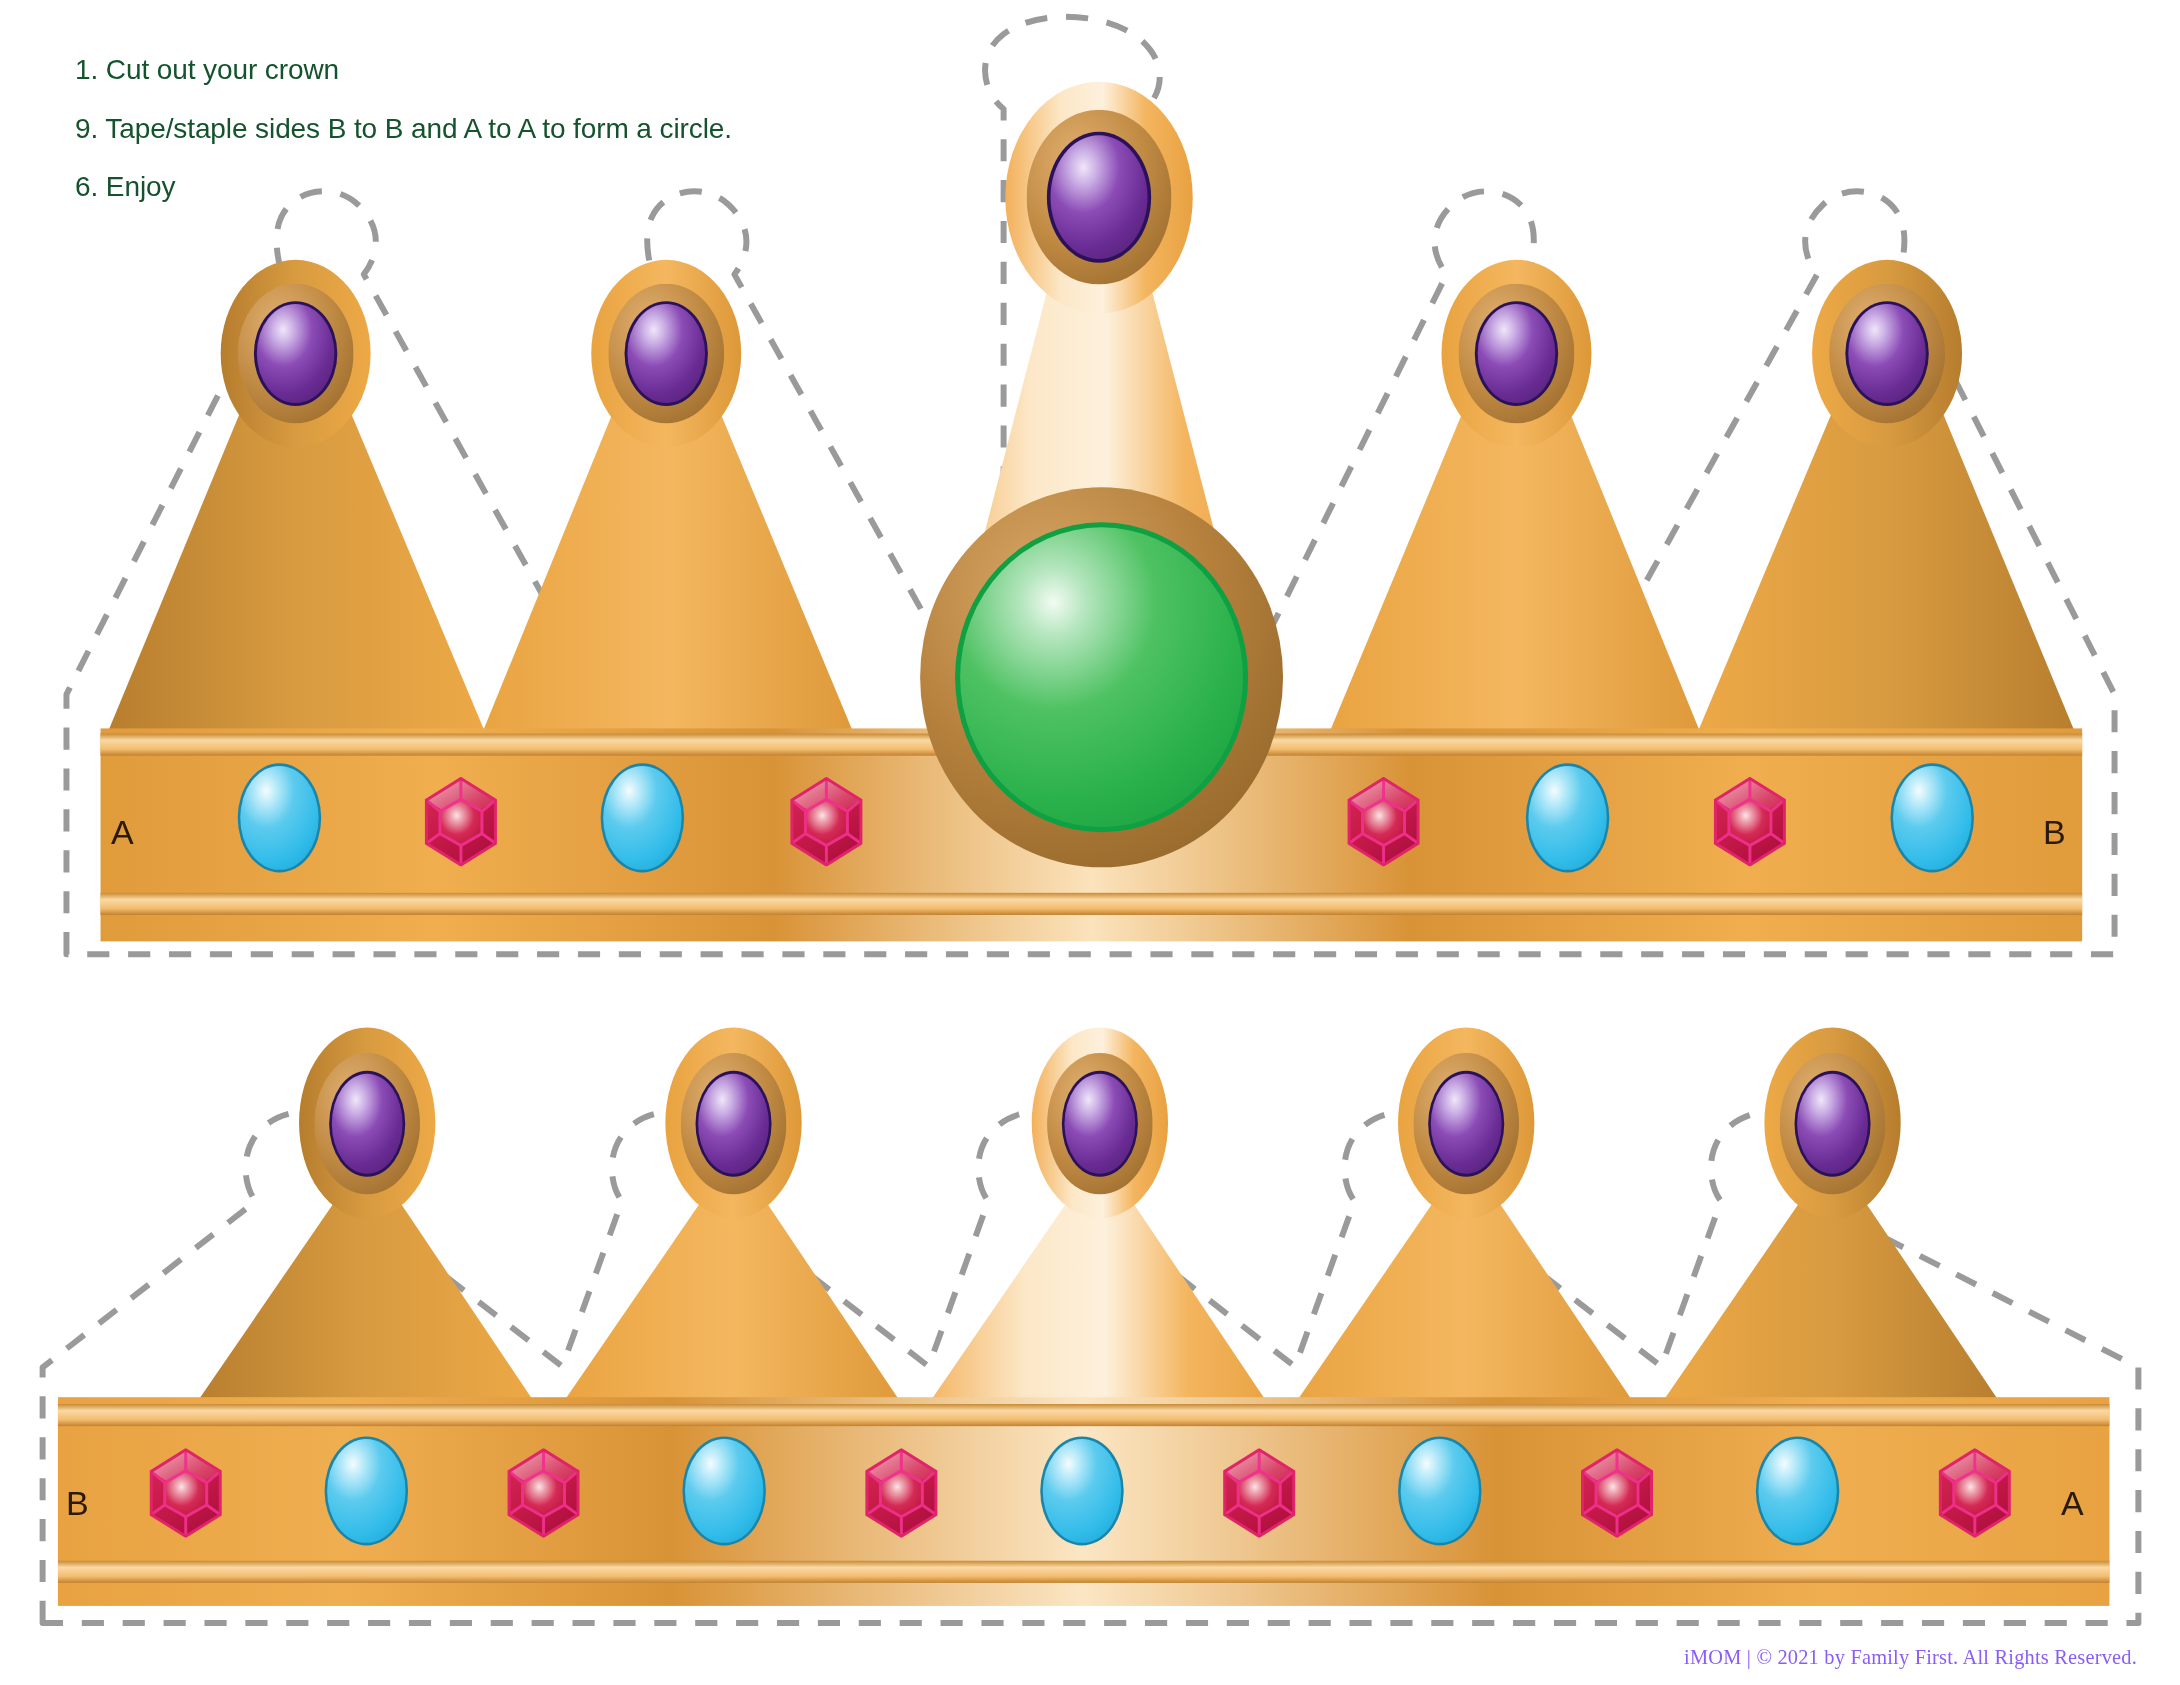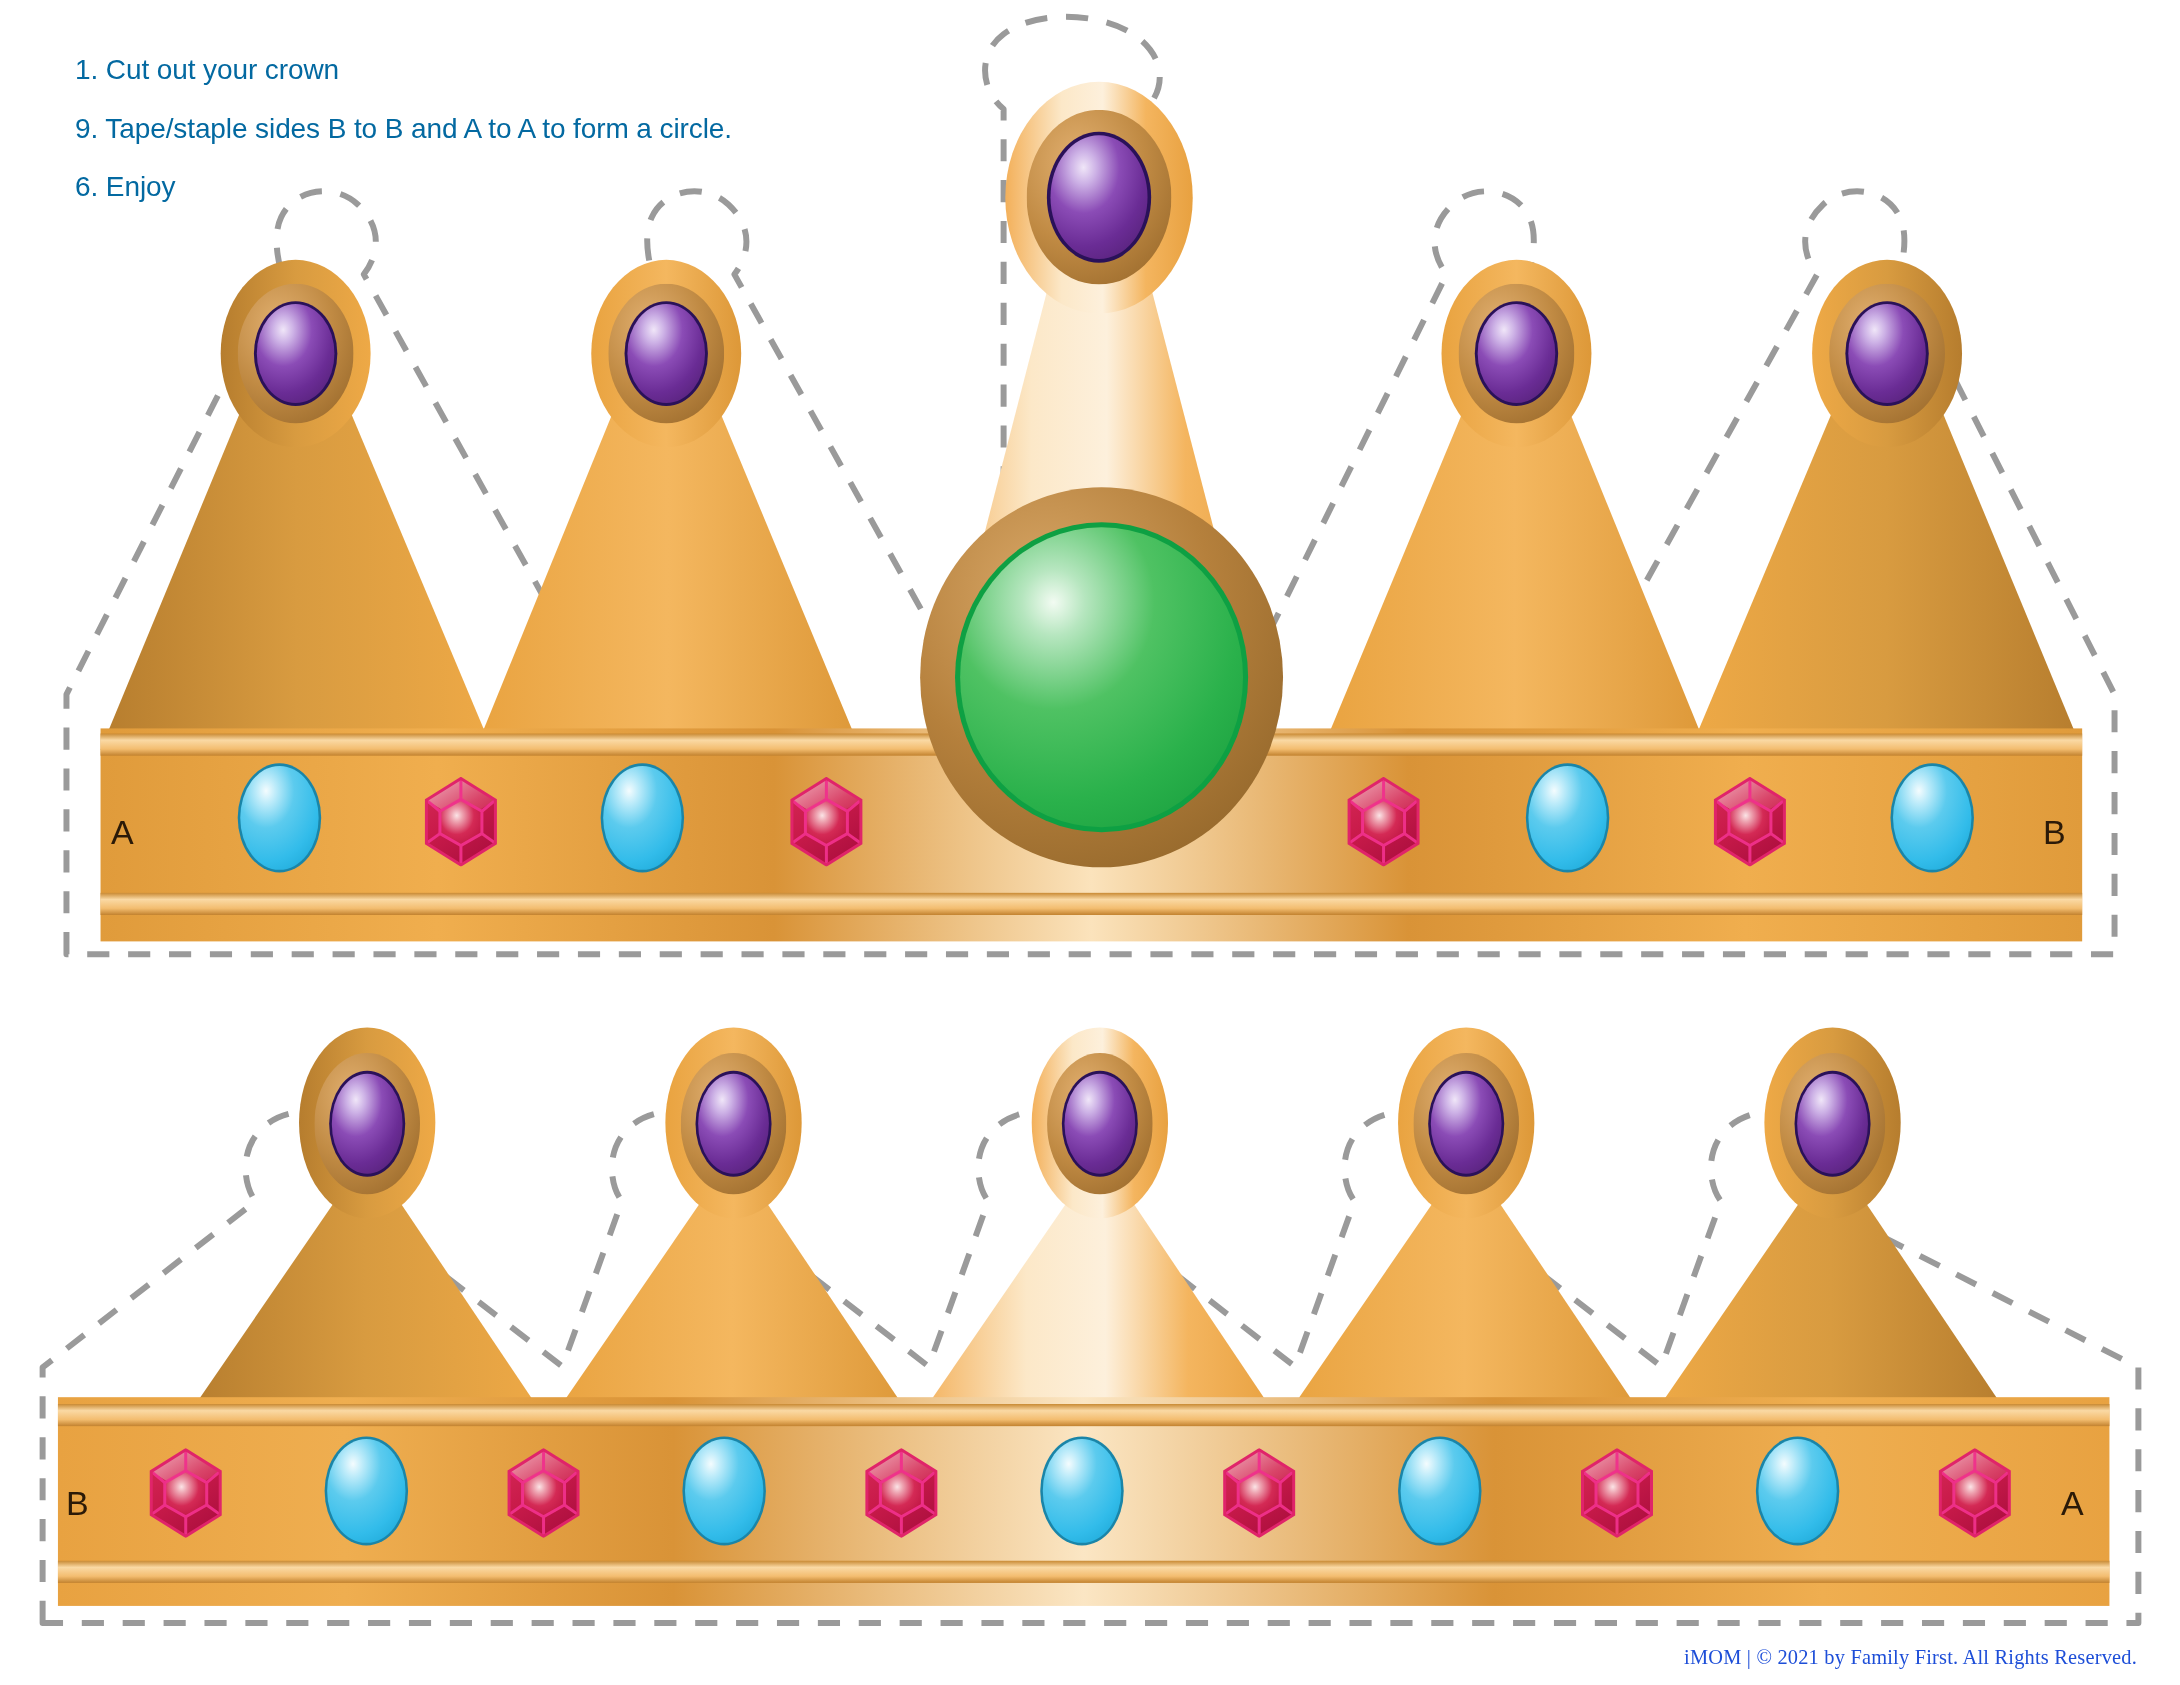--- a/index.html
+++ b/index.html
@@ -21,32 +21,32 @@
   .instructions {
     position: absolute;
     left: 75px;
     top: 53px;
     width: 937px;
   }
   .instructions .line {
     font-family: "Liberation Sans", sans-serif;
     font-size: 28px;
     line-height: 1.18;
-    color: #0369a1;
+    color: #14532d;
     margin: 0 0 25.6px 0;
     white-space: nowrap;
     letter-spacing: -0.1px;
   }
   .footer {
     position: absolute;
     right: 44px;
     bottom: 17px;
     font-family: "Liberation Serif", serif;
     font-size: 20.4px;
-    color: #1d4ed8;
+    color: #8b5cf6;
     letter-spacing: 0.2px;
     white-space: nowrap;
   }
   .crown-svg {
     position: absolute;
     left: 0;
     top: 0;
     width: 2181px;
     height: 1686px;
     pointer-events: none;

